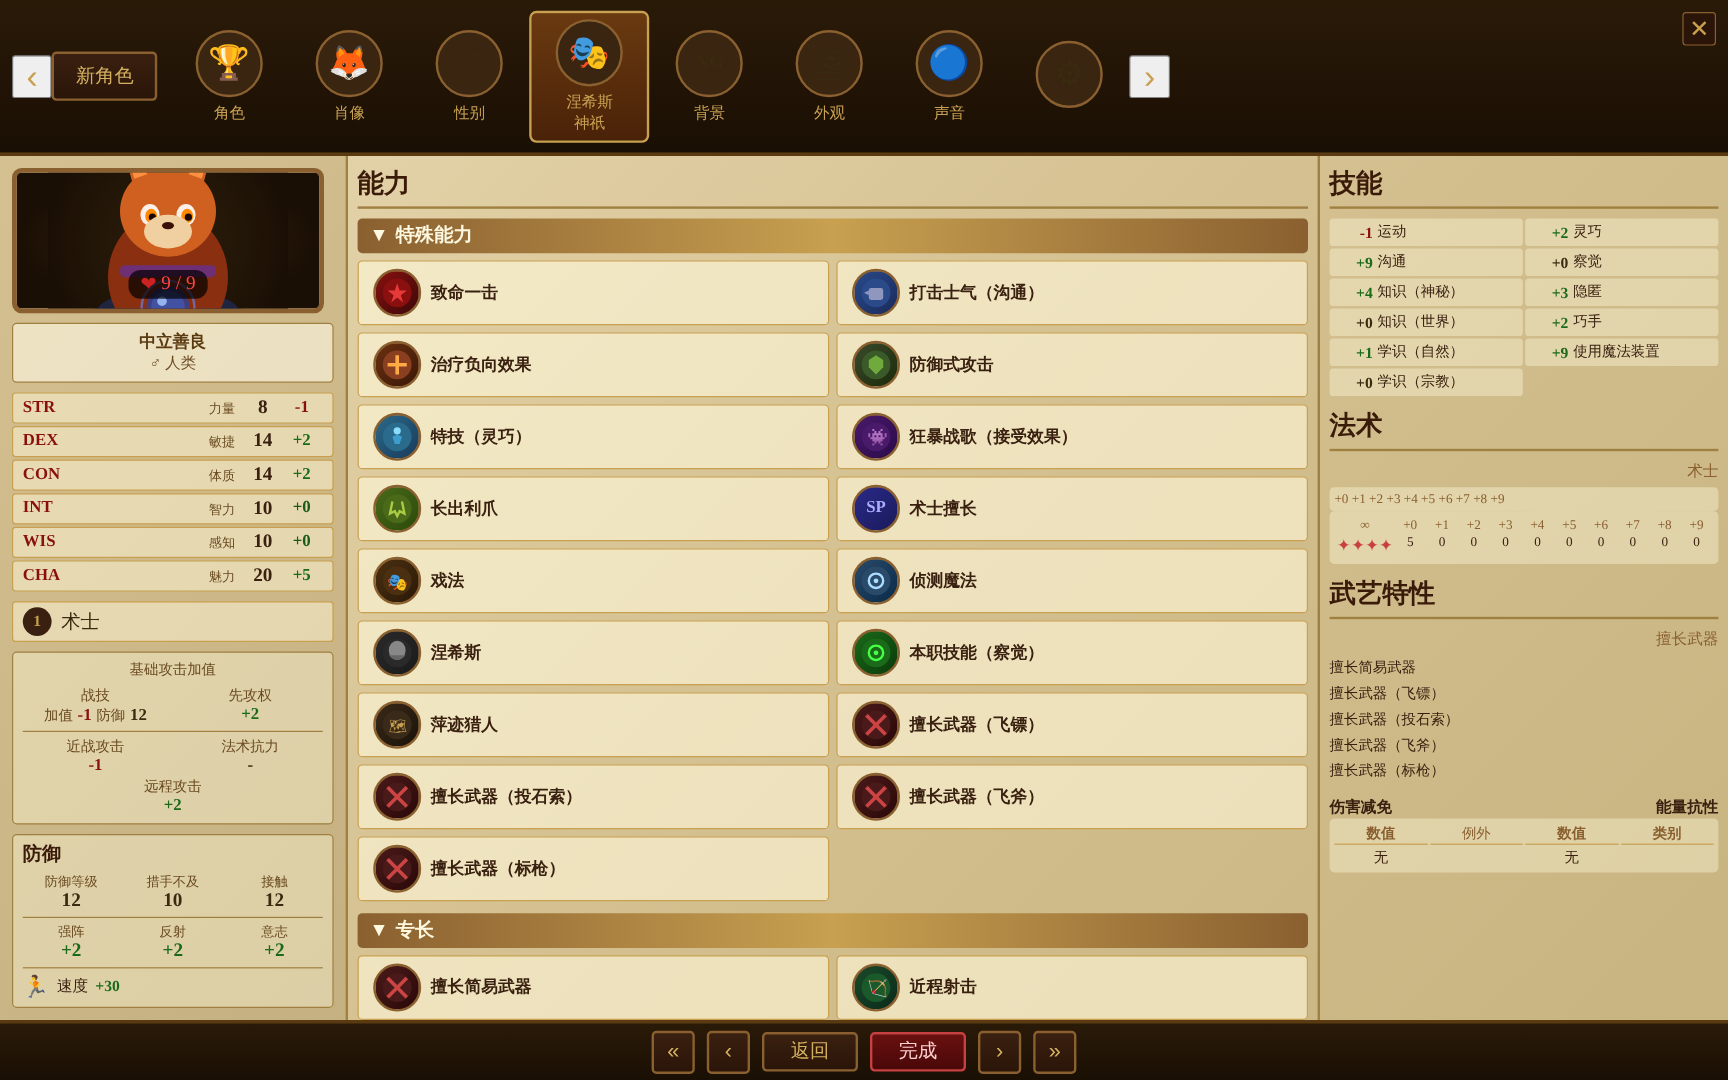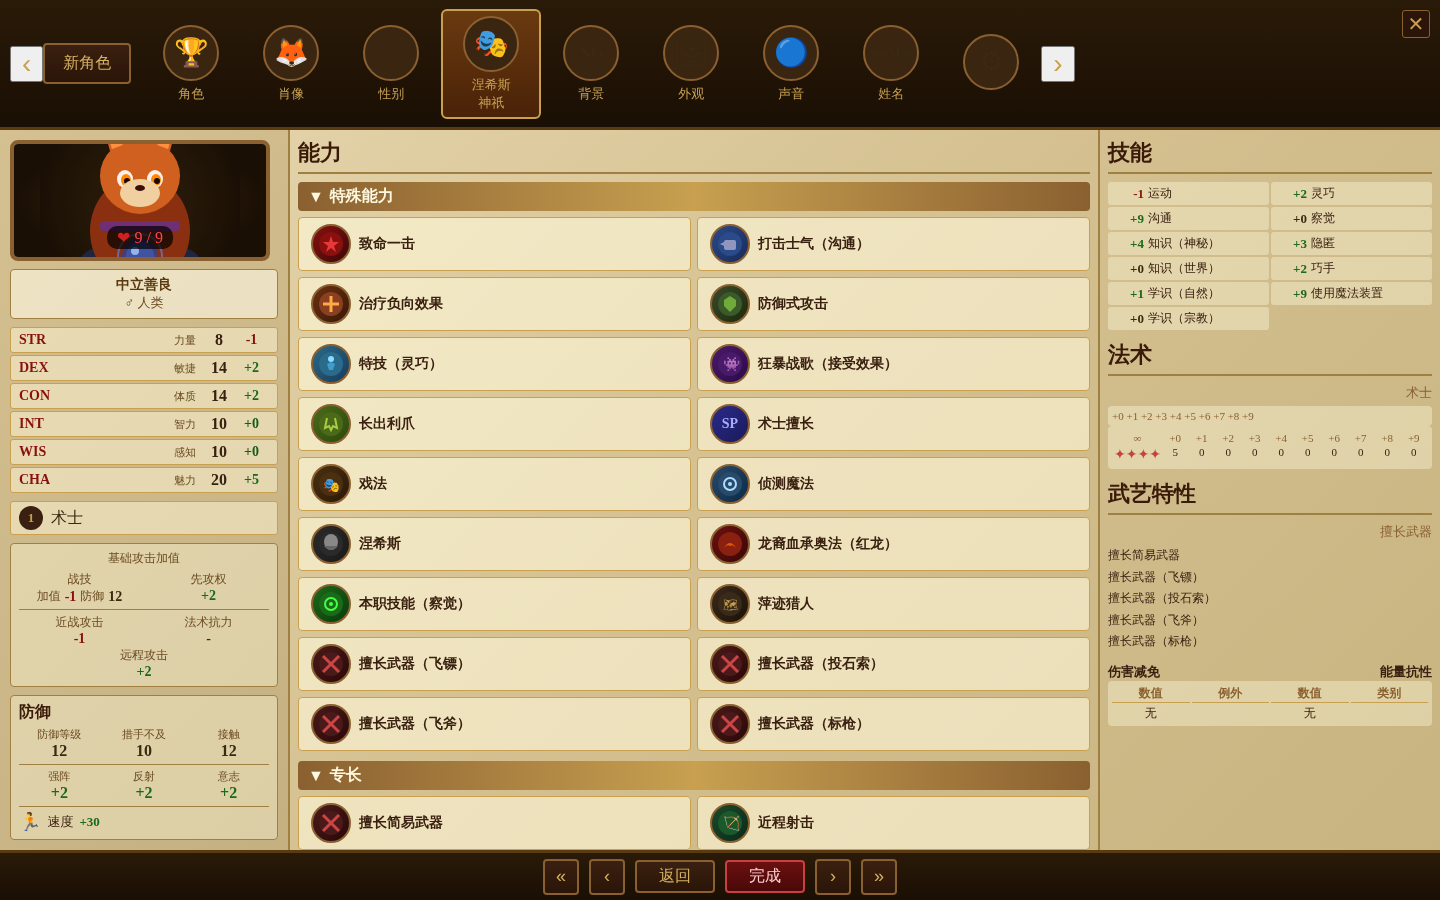--- a/index.html
+++ b/index.html
@@ -472,24 +472,20 @@
   <div class="nav-tab">
     <div class="tab-icon">🖼</div>
     <span class="tab-label">外观</span>
   </div>
 
   <div class="nav-tab">
     <div class="tab-icon">🔵</div>
     <span class="tab-label">声音</span>
   </div>
 
-  <div class="nav-tab">
-    <div class="tab-icon" style="font-size:13px;font-weight:bold;">SeeMac</div>
-    <span class="tab-label">姓名</span>
-  </div>
 
   <div class="nav-tab">
     <div class="tab-icon">⚙</div>
   </div>
 
   <button class="nav-arrow">›</button>
 
   <div class="close-btn">✕</div>
 </div>
 
@@ -795,29 +791,20 @@
           <div class="ability-item-icon" style="background:linear-gradient(135deg,#2a2a2a,#1a1a1a);">
             <svg width="28" height="28" viewBox="0 0 28 28">
               <circle cx="14" cy="14" r="12" fill="#2a2a2a"></circle>
               <ellipse cx="14" cy="12" rx="7" ry="8" fill="#888"></ellipse>
               <path d="M7 16 Q14 24 21 16" fill="#666"></path>
             </svg>
           </div>
           <span class="ability-item-name">涅希斯</span>
         </div>
 
-        <div class="ability-item">
-          <div class="ability-item-icon" style="background:linear-gradient(135deg,#6a1010,#3a0808);">
-            <svg width="28" height="28" viewBox="0 0 28 28">
-              <circle cx="14" cy="14" r="12" fill="#8a2010"></circle>
-              <path d="M8 18 Q14 8 20 18 Q17 14 14 16 Q11 14 8 18 Z" fill="#ff6600" opacity="0.8"></path>
-            </svg>
-          </div>
-          <span class="ability-item-name">龙裔血承奥法（红龙）</span>
-        </div>
 
         <div class="ability-item">
           <div class="ability-item-icon" style="background:linear-gradient(135deg,#1a6a1a,#0a3a0a);">
             <svg width="28" height="28" viewBox="0 0 28 28">
               <circle cx="14" cy="14" r="12" fill="#1a6a1a"></circle>
               <circle cx="14" cy="14" r="6" fill="none" stroke="#44ff44" stroke-width="2"></circle>
               <circle cx="14" cy="14" r="2" fill="#44ff44"></circle>
             </svg>
           </div>
           <span class="ability-item-name">本职技能（察觉）</span>
@@ -1027,21 +1014,21 @@
       </div>
     </div>
 
     <div class="damage-resist-section">
       <div style="display:grid;grid-template-columns:1fr 1fr;gap:4px;">
         <div style="font-size:13px;color:#3a2010;font-weight:bold;">伤害减免</div>
         <div style="font-size:13px;color:#3a2010;font-weight:bold;text-align:right;">能量抗性</div>
       </div>
       <div style="display:grid;grid-template-columns:1fr 1fr 1fr 1fr;gap:2px;text-align:center;padding:4px;background:rgba(255,250,220,0.4);border-radius:4px;">
         <div style="font-size:12px;color:#8a6030;font-weight:bold;border-bottom:1px solid #c8a050;">数值</div>
-        <div style="font-size:12px;color:#8a6030;font-weight:bold;border-bottom:1px solid #c8a050;">例外</div>
+        <div style="font-size:12px;color:#8a6030;font-weight:normal;border-bottom:1px solid #c8a050;">例外</div>
         <div style="font-size:12px;color:#8a6030;font-weight:bold;border-bottom:1px solid #c8a050;">数值</div>
         <div style="font-size:12px;color:#8a6030;font-weight:bold;border-bottom:1px solid #c8a050;">类别</div>
         <div style="font-size:12px;color:#3a2010;">无</div>
         <div style="font-size:12px;color:#3a2010;"></div>
         <div style="font-size:12px;color:#3a2010;">无</div>
         <div style="font-size:12px;color:#3a2010;"></div>
       </div>
     </div>
 
   </div>

